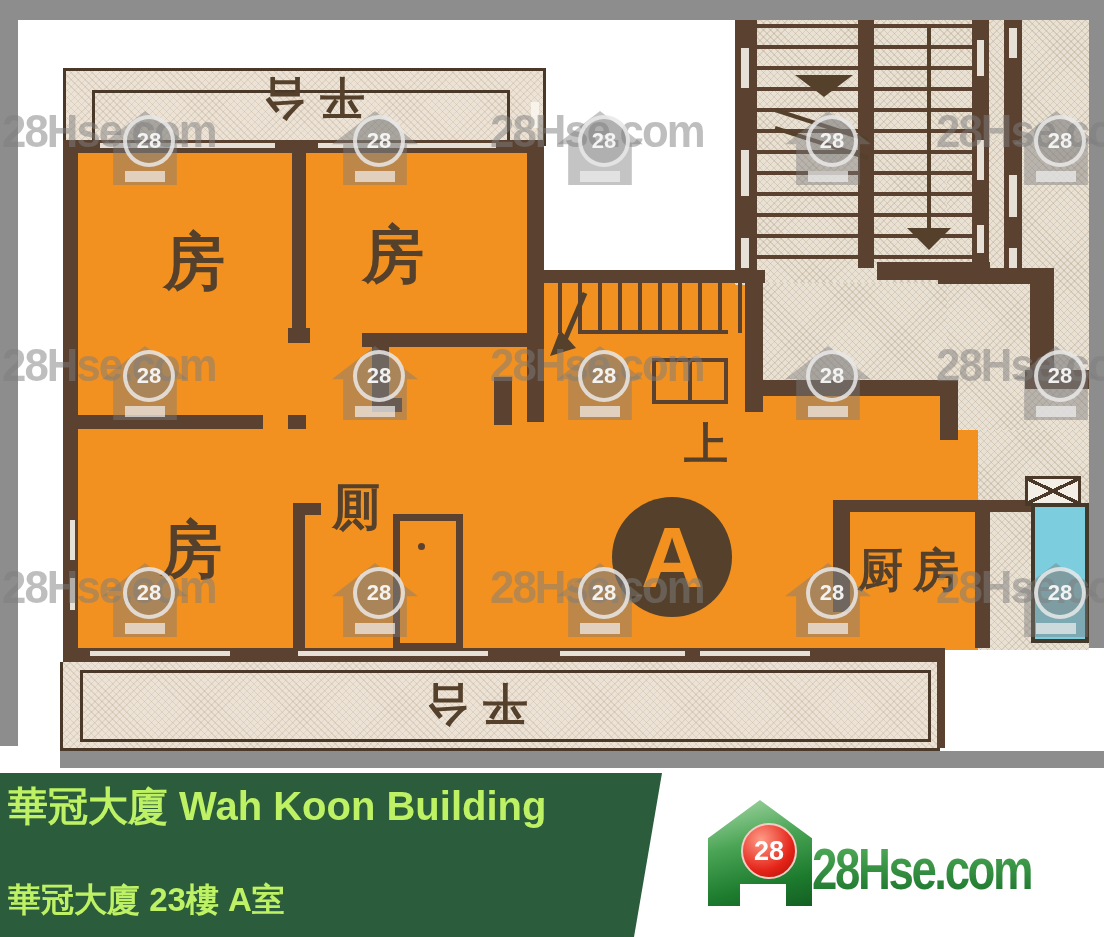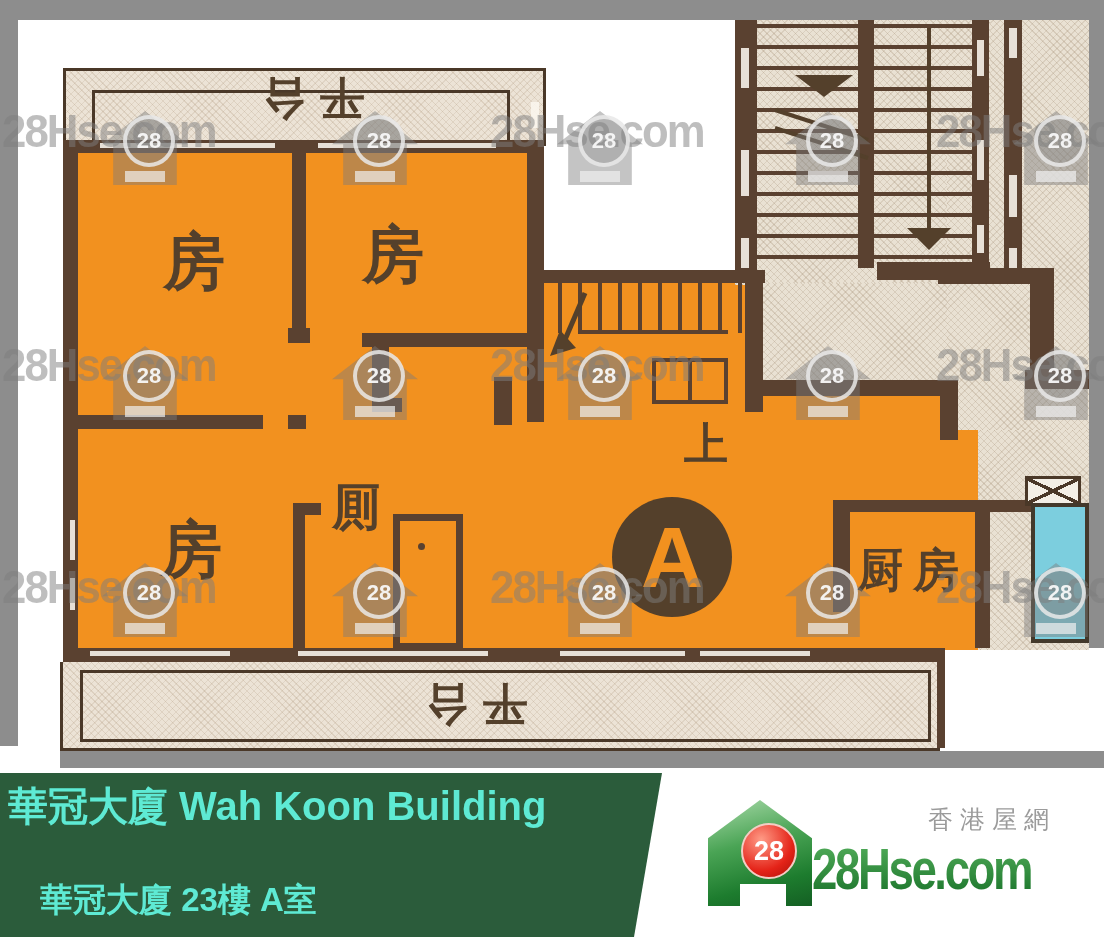--- a/index.html
+++ b/index.html
@@ -35,24 +35,24 @@
   .wm-icon{position:absolute;width:86px;height:74px;}
   .wm-house{position:absolute;left:0;top:0;width:86px;height:74px;background:rgba(125,125,125,.45);
     clip-path:polygon(50% 0,100% 45%,87% 45%,87% 100%,13% 100%,13% 45%,0 45%);}
   .wm-door{position:absolute;left:23px;bottom:3px;width:40px;height:11px;background:rgba(240,240,240,.7);}
   .wm-circle{position:absolute;left:21px;top:4px;width:44px;height:44px;border-radius:50%;
     border:4px solid rgba(240,240,240,.8);background:rgba(130,130,130,.3);
     display:flex;align-items:center;justify-content:center;
     color:rgba(248,248,248,.95);font-size:22px;font-weight:bold;}
   
   #infobar{position:absolute;left:0;top:773px;width:904px;height:164px;background:#2b5c3b;
-    clip-path:polygon(0 0,662px 0,634px 100%,0 100%);z-index:50;color:#5eead4;font-weight:bold;}
+    clip-path:polygon(0 0,662px 0,634px 100%,0 100%);z-index:50;color:#bef264;font-weight:bold;}
   #infobar .l1{position:absolute;left:8px;top:6px;font-size:40px;}
   #infobar .l2{position:absolute;left:8px;top:61px;font-size:33px;}
-  #infobar .l3{position:absolute;left:8px;top:105px;font-size:33px;margin-left:32px;}
+  #infobar .l3{position:absolute;left:8px;top:105px;font-size:33px;}
   
   #logo{position:absolute;left:0;top:0;width:1104px;height:937px;pointer-events:none;z-index:50;}
   .logo-house{position:absolute;left:708px;top:800px;width:104px;height:106px;
     background:linear-gradient(165deg,#a9daa9 0%,#4aa455 40%,#1d7c2e 75%,#145f23 100%);
     clip-path:polygon(50% 0,100% 36%,100% 100%,0 100%,0 36%);}
   .logo-door{position:absolute;left:740px;top:884px;width:46px;height:22px;background:#fff;}
   .logo-badge{position:absolute;left:741px;top:823px;width:52px;height:52px;border-radius:50%;
     background:radial-gradient(circle at 35% 28%,#ff9b86,#e42318 62%,#a91007);
     border:2px solid #f3cdc4;display:flex;align-items:center;justify-content:center;
     color:#fff;font-size:27px;font-weight:800;}
@@ -276,16 +276,15 @@
     <div class="l3">華冠大廈 23樓 A室</div>
   </div>
 
   <div id="logo">
     <div class="logo-house"></div>
     <div class="logo-door"></div>
     <div class="logo-badge">
       <span>28</span>
     </div>
     <div class="logo-site">28Hse.com</div>
-    <div class="logo-tagline">香港屋網</div>
   </div>
 
 </div>
 
 </body></html>

